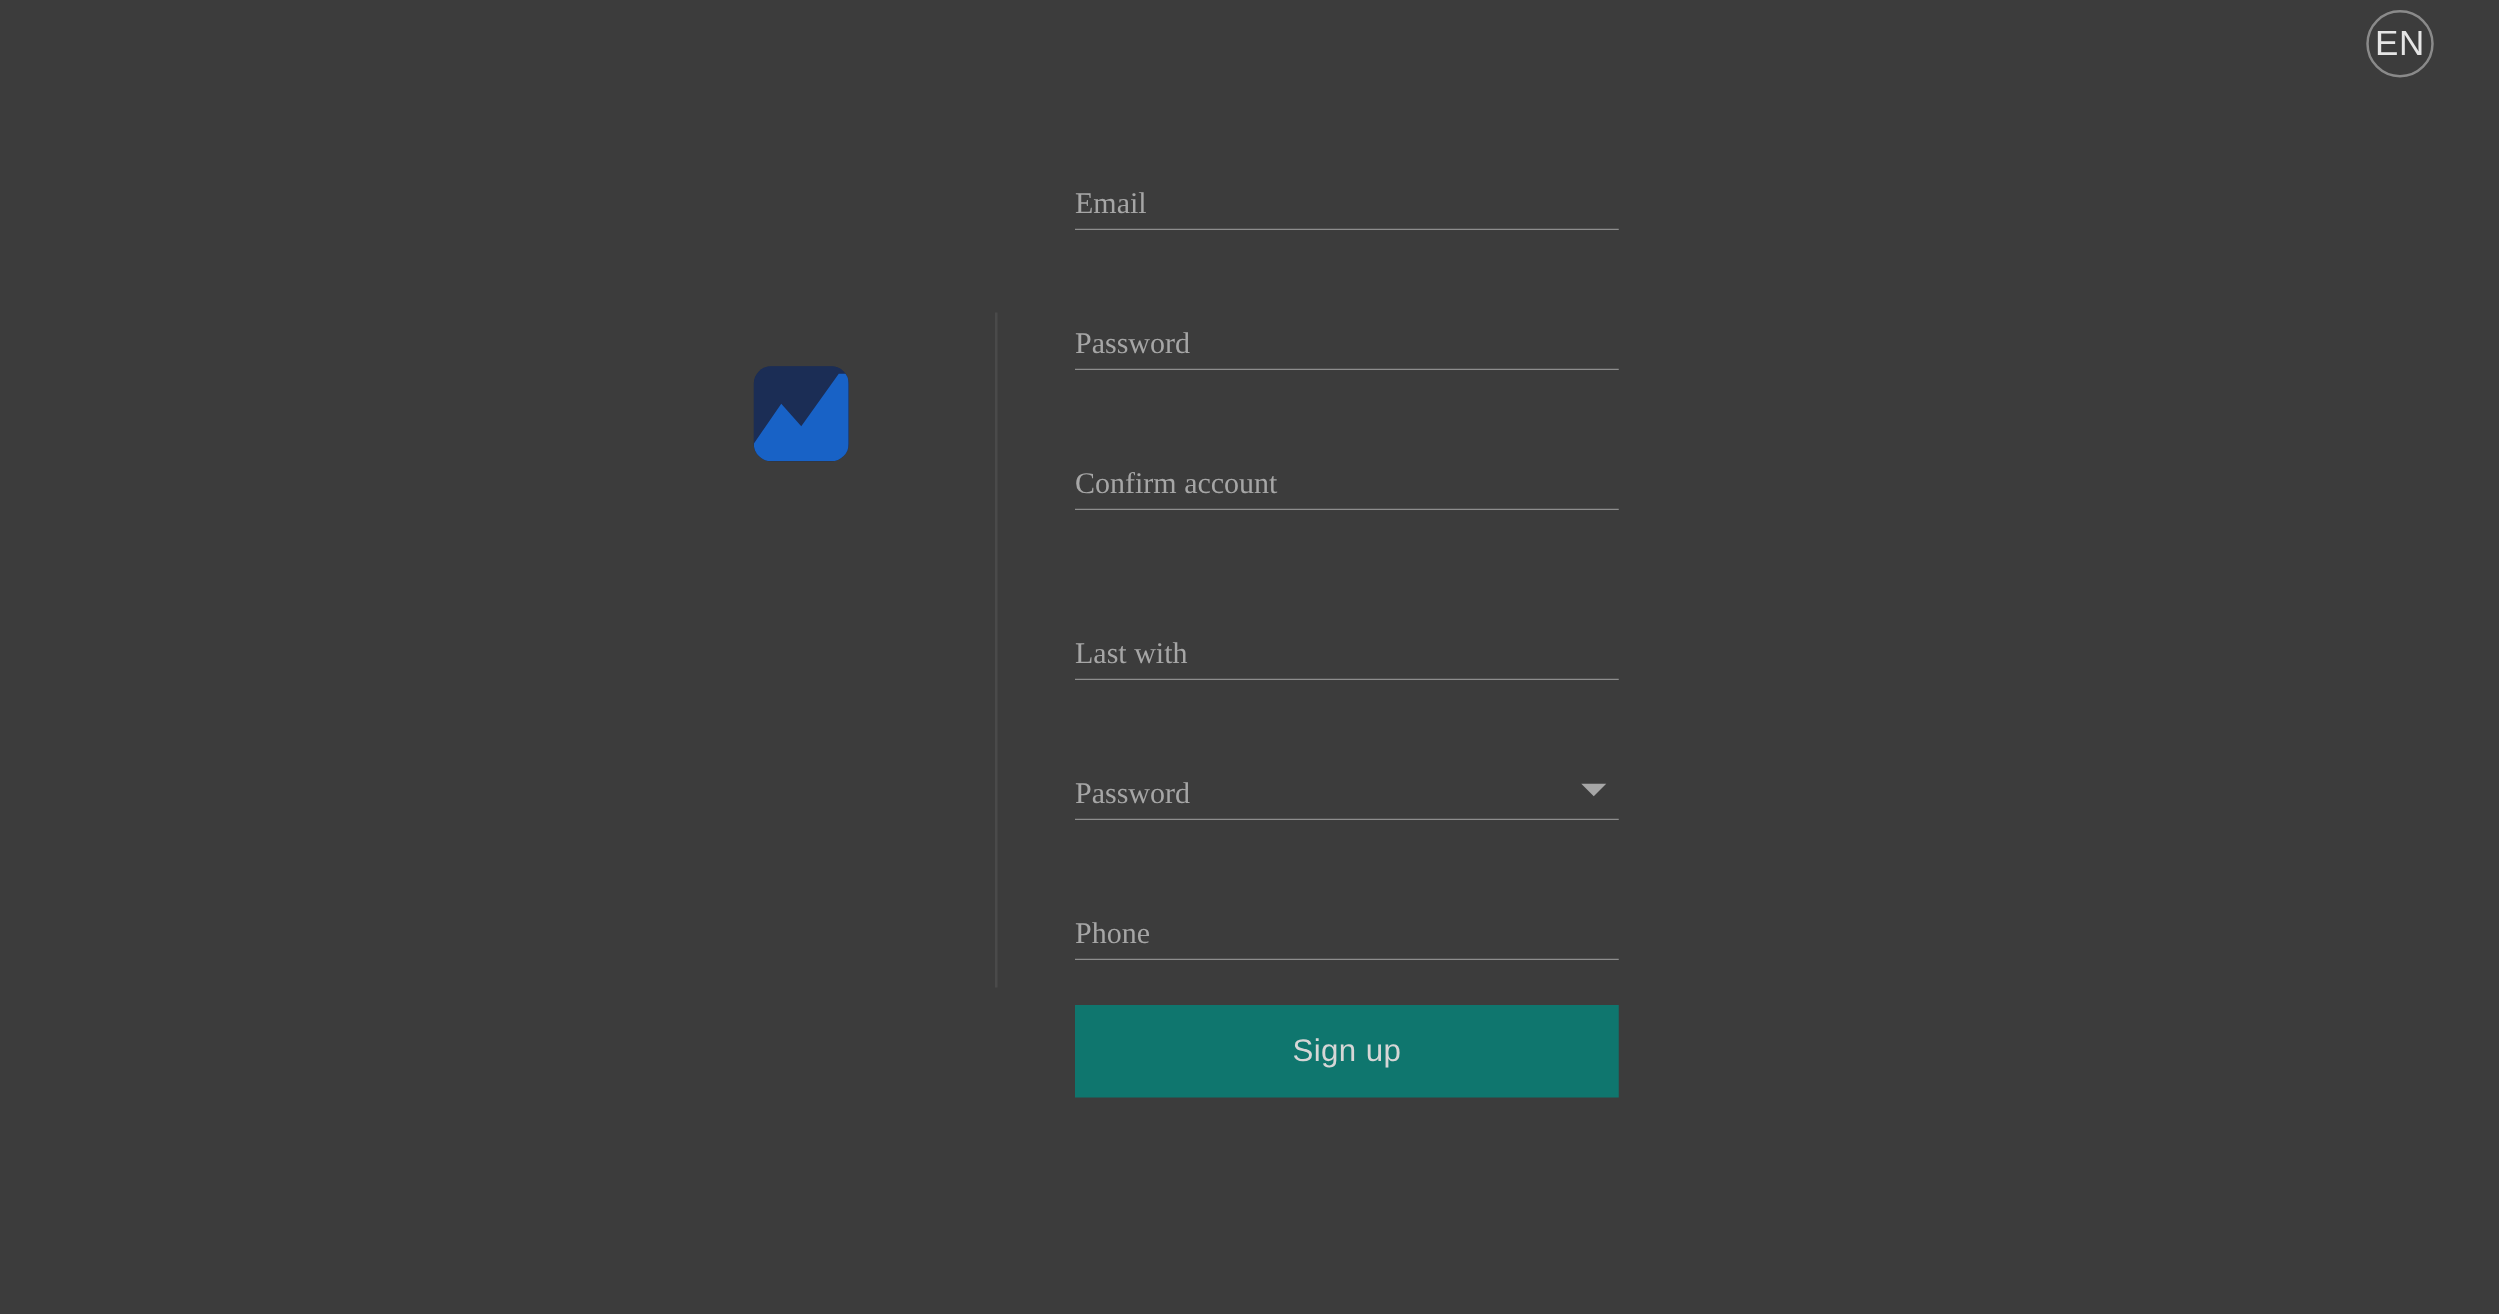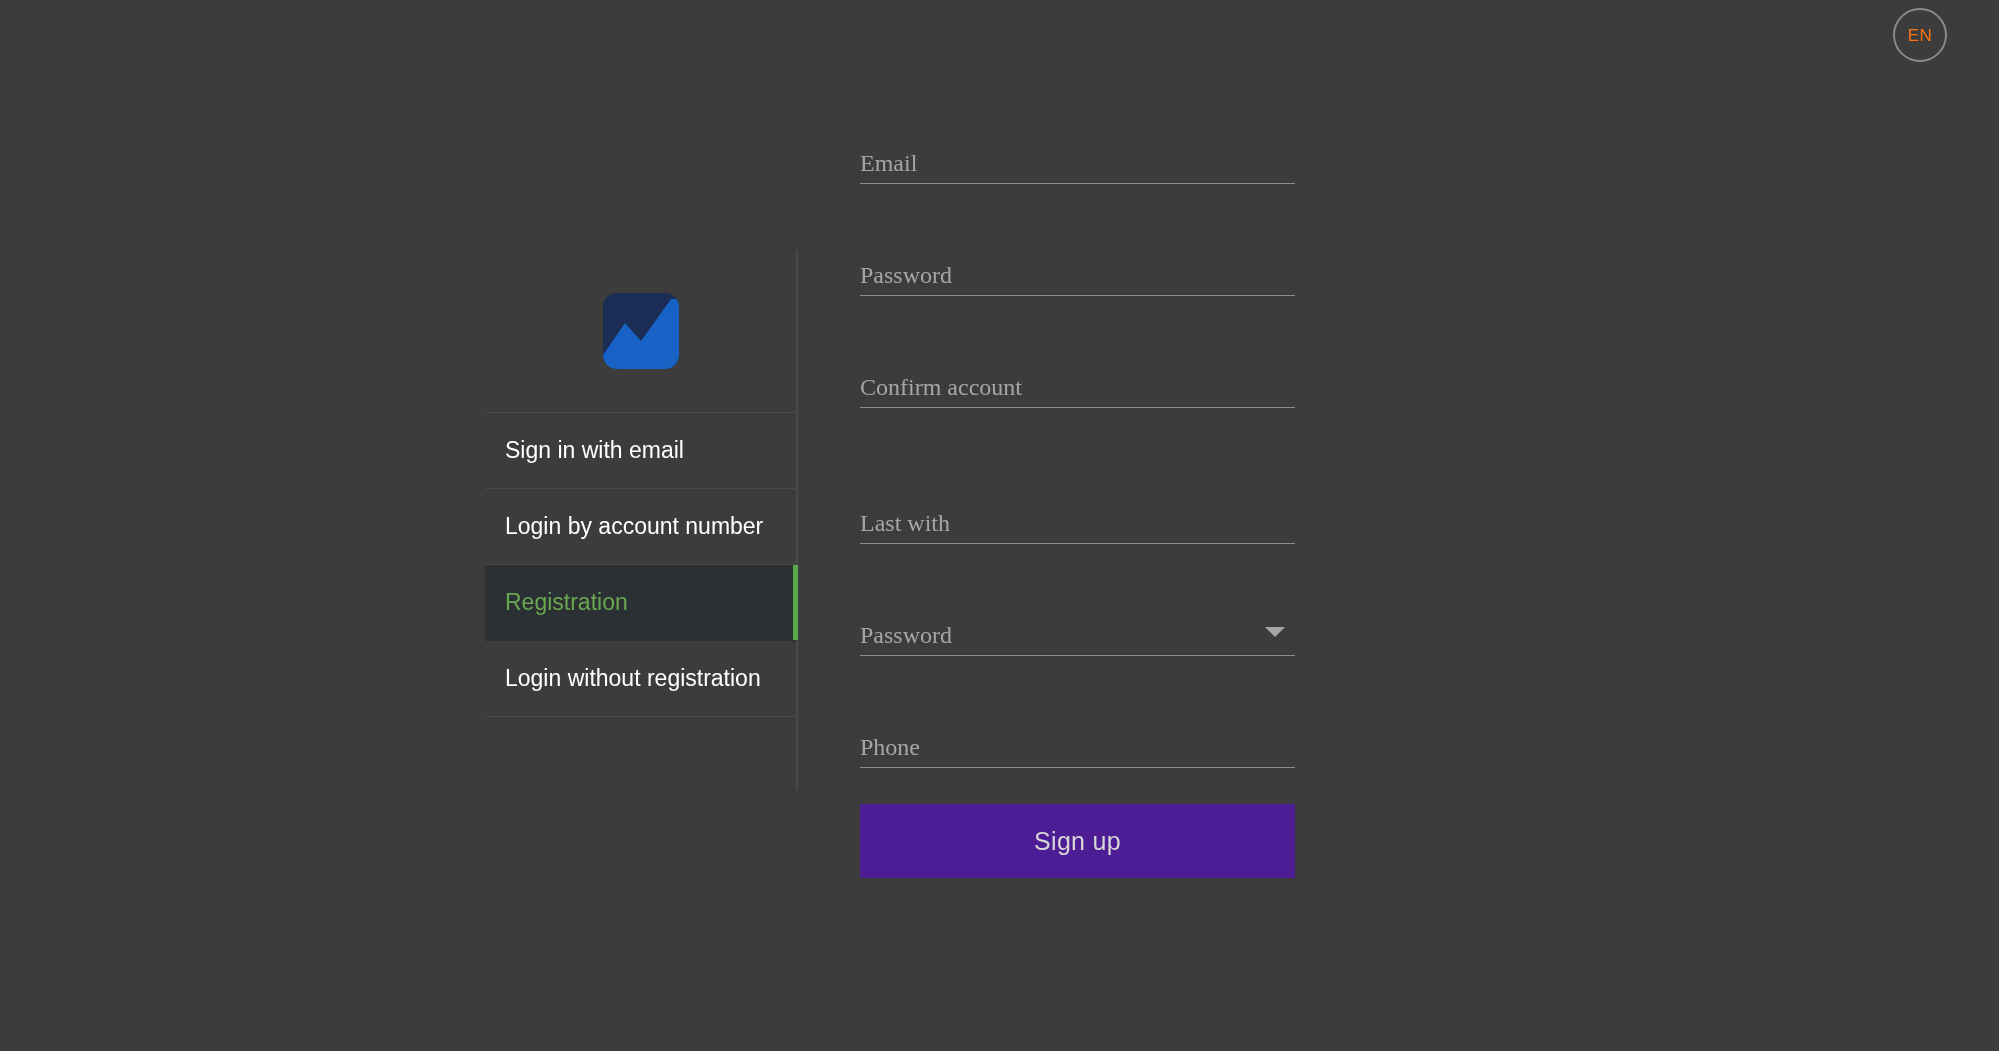--- a/index.html
+++ b/index.html
@@ -27,22 +27,22 @@
     height: 54px;
     border: 2px solid #8a8a8a;
     border-radius: 50%;
     display: flex;
     align-items: center;
     justify-content: center;
     cursor: pointer;
     background: transparent;
   }
   .lang-toggle-label {
-    color: #f97316;
-    font-size: 17px;
+    color: #e5e5e5;
+    font-size: 28px;
     letter-spacing: 0.5px;
     line-height: 1;
   }
 
   
   .screen {
     position: absolute;
     inset: 0;
     display: flex;
     align-items: flex-start;
@@ -141,21 +141,21 @@
     height: 0;
     border-left: 10px solid transparent;
     border-right: 10px solid transparent;
     border-top: 10px solid #a6a6a6;
   }
 
   .submit-btn {
     margin-top: 36px;
     width: 435px;
     height: 74px;
-    background: #4c1d95;
+    background: #0f766e;
     border: none;
     color: #d6d6d6;
     font-size: 25px;
     font-family: "Liberation Sans", sans-serif;
     cursor: pointer;
     display: flex;
     align-items: center;
     justify-content: center;
     letter-spacing: 0.3px;
   }
@@ -173,40 +173,20 @@
 
     <div class="brand-logo-wrap">
       <div class="brand-logo">
         <svg viewBox="0 0 76 76" xmlns="http://www.w3.org/2000/svg" aria-hidden="true">
           <rect x="0" y="0" width="76" height="76" rx="14" fill="#1b2d55"></rect>
           <path d="M0 76 L0 62 L22 30 L38 48 L68 6 L76 6 L76 76 Z" fill="#1862c6"></path>
         </svg>
       </div>
     </div>
 
-    <div class="menu">
-
-      <div class="menu-item">
-        <span>Sign in with email</span>
-      </div>
-
-      <div class="menu-item">
-        <span>Login by account number</span>
-      </div>
-
-      <div class="menu-item active">
-        <span>Registration</span>
-        <span class="menu-indicator"></span>
-      </div>
-
-      <div class="menu-item">
-        <span>Login without registration</span>
-      </div>
-
-    </div>
   </div>
 
   <div class="form-panel">
 
     <div class="field">
       <span class="field-label">Email</span>
     </div>
     <div class="field-spacer"></div>
 
     <div class="field">

